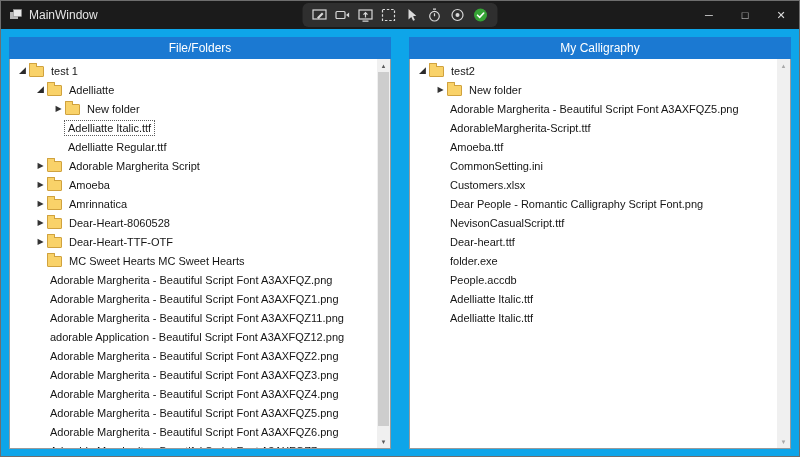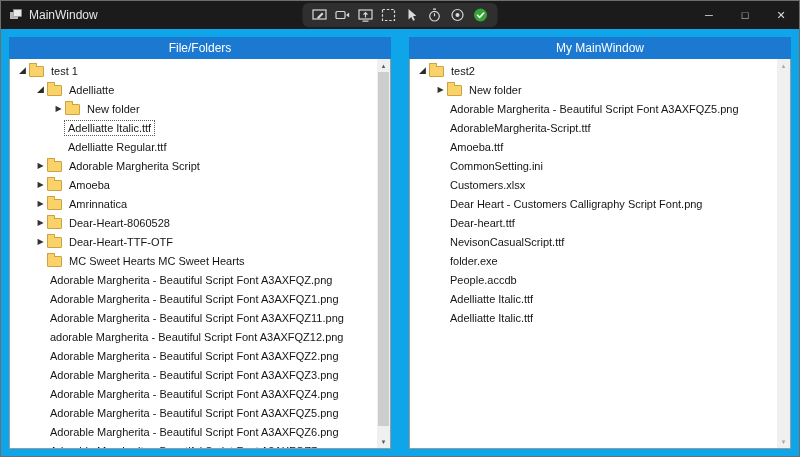--- a/index.html
+++ b/index.html
@@ -186,21 +186,21 @@
               <span class="label">Adorable Margherita - Beautiful Script Font A3AXFQZ1.png</span>
             </div>
             <div class="tree-row" style="padding-left: 24px;">
               <span class="expander"></span>
 
               <span class="label">Adorable Margherita - Beautiful Script Font A3AXFQZ11.png</span>
             </div>
             <div class="tree-row" style="padding-left: 24px;">
               <span class="expander"></span>
 
-              <span class="label">adorable Margherita - Beautiful Script Font A3AXFQZ12.png</span>
+              <span class="label">adorable Application - Beautiful Script Font A3AXFQZ12.png</span>
             </div>
             <div class="tree-row" style="padding-left: 24px;">
               <span class="expander"></span>
 
               <span class="label">Adorable Margherita - Beautiful Script Font A3AXFQZ2.png</span>
             </div>
             <div class="tree-row" style="padding-left: 24px;">
               <span class="expander"></span>
 
               <span class="label">Adorable Margherita - Beautiful Script Font A3AXFQZ3.png</span>
@@ -228,21 +228,21 @@
           </div>
         <div class="scrollbar">
           <span class="sb-arrow up">▲</span>
           <span class="sb-thumb"></span>
           <span class="sb-arrow down">▼</span>
         </div>
       </div>
     </section>
 
     <section class="panel">
-      <div class="panel-header">My MainWindow</div>
+      <div class="panel-header">My Calligraphy</div>
       <div class="tree-wrap">
         <div class="tree">
 
         <div class="tree-row" style="padding-left: 6px;">
               <span class="expander exp">◢</span>
               <span class="folder-icon"></span>
               <span class="label">test2</span>
             </div>
             <div class="tree-row" style="padding-left: 24px;">
               <span class="expander">▶</span>
@@ -270,31 +270,31 @@
               <span class="label">CommonSetting.ini</span>
             </div>
             <div class="tree-row" style="padding-left: 24px;">
               <span class="expander"></span>
 
               <span class="label">Customers.xlsx</span>
             </div>
             <div class="tree-row" style="padding-left: 24px;">
               <span class="expander"></span>
 
-              <span class="label">Dear Heart - Customers Calligraphy Script Font.png</span>
+              <span class="label">Dear People - Romantic Calligraphy Script Font.png</span>
+            </div>
+            <div class="tree-row" style="padding-left: 24px;">
+              <span class="expander"></span>
+
+              <span class="label">NevisonCasualScript.ttf</span>
             </div>
             <div class="tree-row" style="padding-left: 24px;">
               <span class="expander"></span>
 
               <span class="label">Dear-heart.ttf</span>
-            </div>
-            <div class="tree-row" style="padding-left: 24px;">
-              <span class="expander"></span>
-
-              <span class="label">NevisonCasualScript.ttf</span>
             </div>
             <div class="tree-row" style="padding-left: 24px;">
               <span class="expander"></span>
 
               <span class="label">folder.exe</span>
             </div>
             <div class="tree-row" style="padding-left: 24px;">
               <span class="expander"></span>
 
               <span class="label">People.accdb</span>

